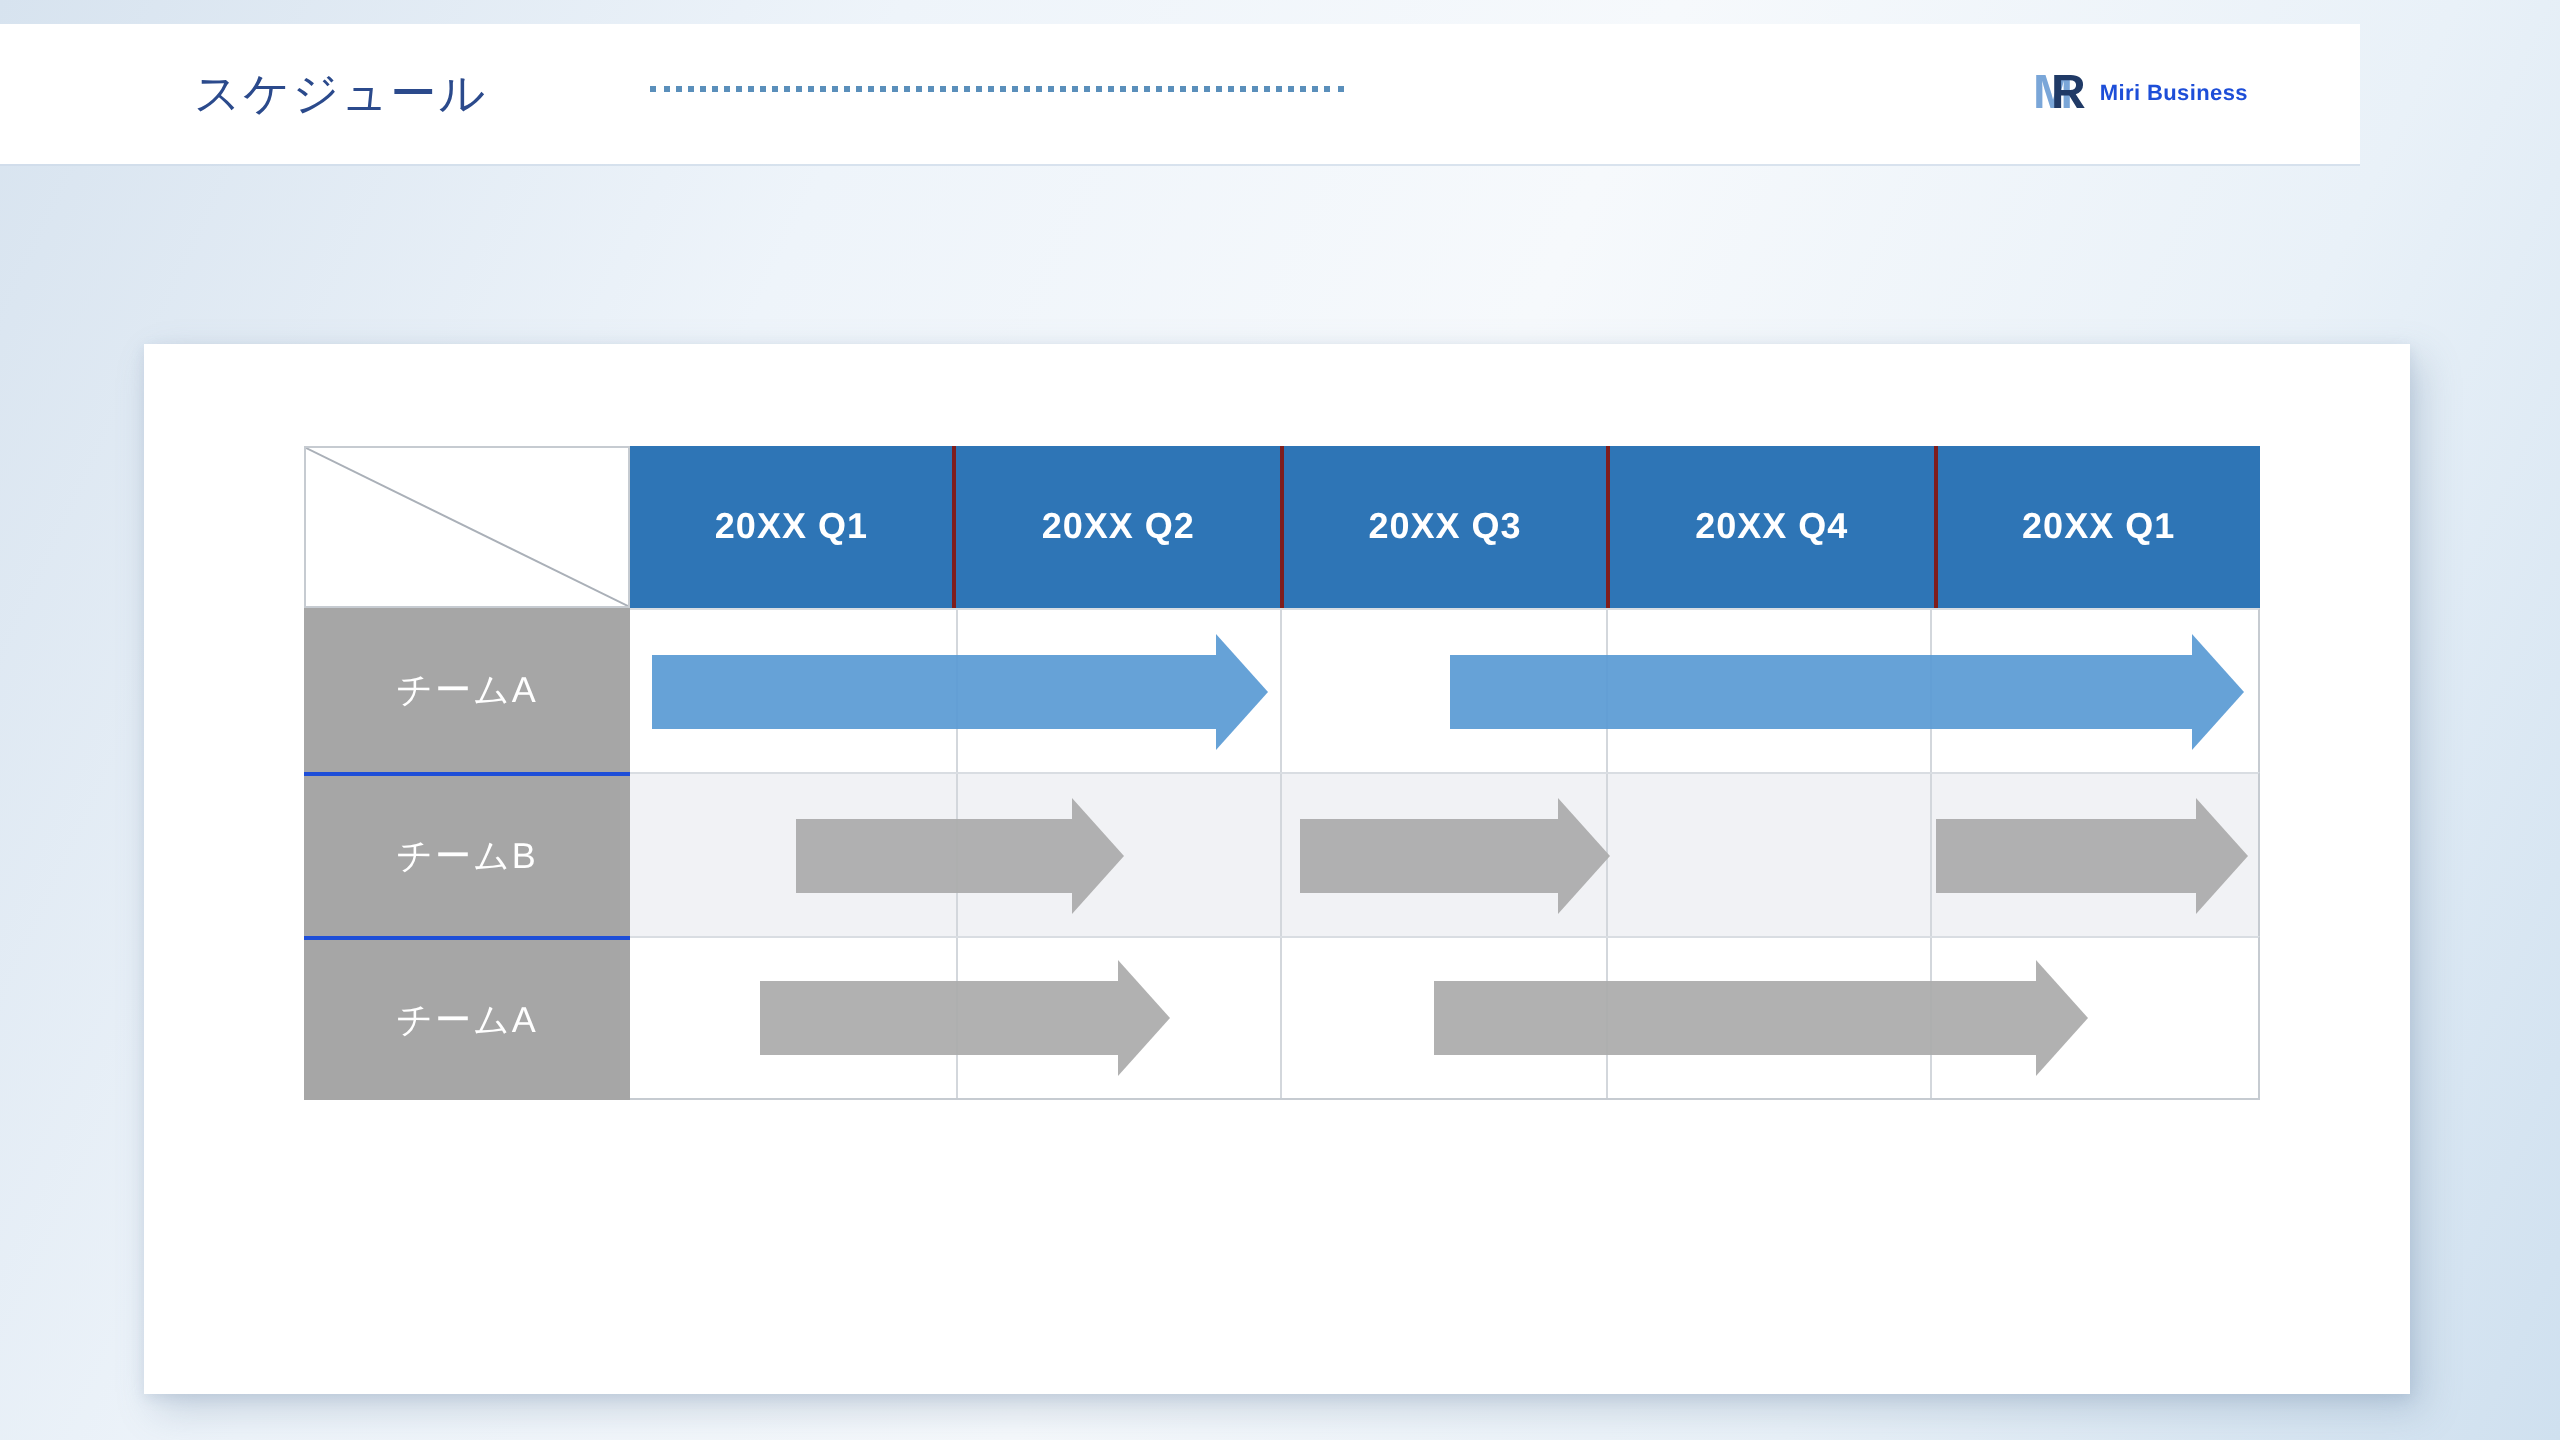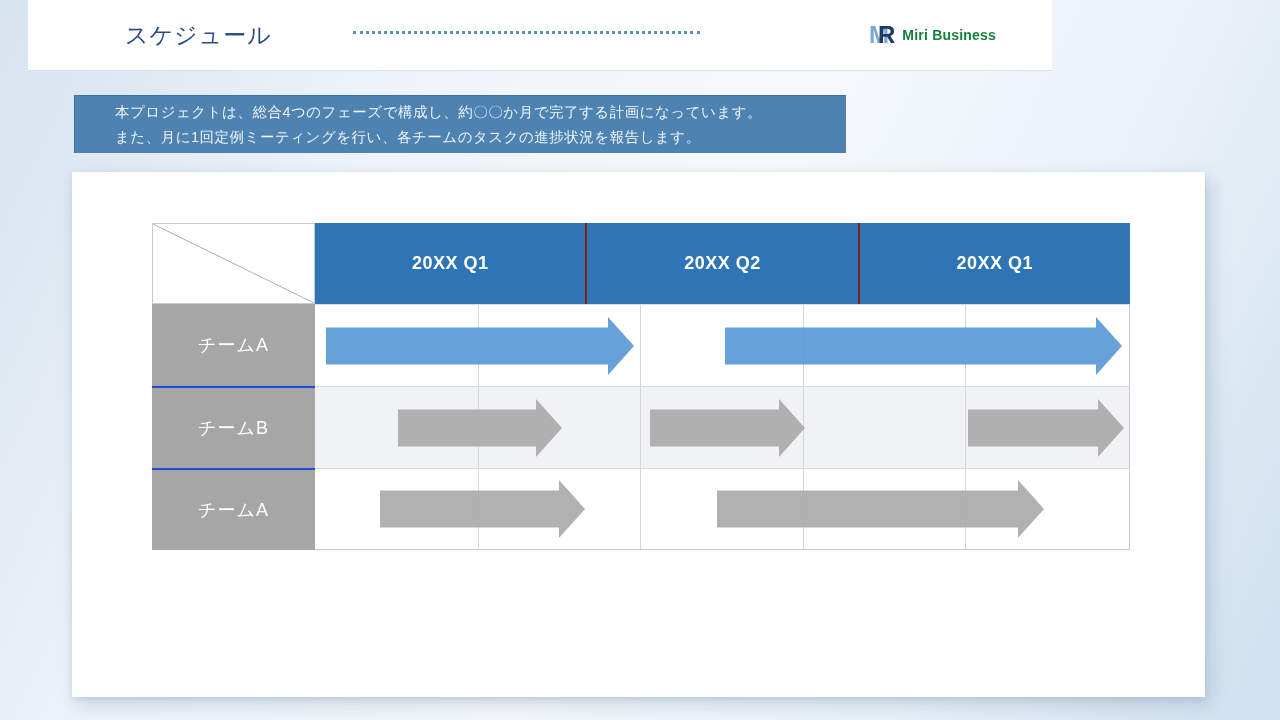--- a/index.html
+++ b/index.html
@@ -6,40 +6,39 @@
   body{
     width:1280px;height:720px;overflow:hidden;position:relative;
     font-family:"Liberation Sans","DejaVu Sans",sans-serif;
     background:
       linear-gradient(115deg,#d7e3ef 0%,#eef4fa 28%,#f6f9fc 52%,#e9f1f8 76%,#cfe0ef 100%);
   }
   .slide{position:absolute;inset:0;}
 
   
   .topbar{
-    position:absolute;left:0;top:0;width:1024px;height:70px;background:#ffffff;
+    position:absolute;left:0;top:12px;width:1180px;height:70px;background:#ffffff;
     box-shadow:0 1px 0 rgba(205,218,232,.7);
-    margin-left:28px;
   }
   .title{
     position:absolute;left:97px;top:50%;transform:translateY(-50%);
     margin:0;font-size:23px;font-weight:500;letter-spacing:1px;color:#2b4a8c;
   }
   .dots{
     position:absolute;left:325px;top:31px;width:347px;height:0;
     border-top:3px dotted #3e7cb0;opacity:.85;
   }
   .logo{
     position:absolute;right:56px;top:50%;transform:translateY(-50%);
     display:flex;align-items:center;gap:7px;
   }
   .logo-mark{font-size:24px;font-weight:800;line-height:1;display:flex;align-items:center;}
   .logo-m{color:#7aa6d8;}
   .logo-r{color:#203a66;margin-left:-11px;}
-  .logo-text{font-size:14px;font-weight:600;color:#15803d;letter-spacing:.2px;text-align:center;}
+  .logo-text{font-size:11px;font-weight:600;color:#1d4ed8;letter-spacing:.2px;text-align:center;}
 
   
   .intro{
     position:absolute;left:74px;top:95px;width:772px;height:58px;box-sizing:border-box;
     background:#4d82b1;color:#edf4fa;padding:5px 10px 0 41px;
     box-shadow:inset 1px 1px 0 rgba(30,60,95,.25);
   }
   .intro p{margin:0;font-size:14.5px;line-height:25px;letter-spacing:.5px;}
 
   
@@ -102,35 +101,33 @@
     <div class="dots"></div>
     <div class="logo">
       <span class="logo-mark">
           <span class="logo-m">M</span>
           <span class="logo-r">R</span>
         </span>
       <span class="logo-text">Miri Business</span>
     </div>
   </header>
 
-  <div class="intro">
-    <p>本プロジェクトは、総合4つのフェーズで構成し、約〇〇か月で完了する計画になっています。</p>
-    <p>また、月に1回定例ミーティングを行い、各チームのタスクの進捗状況を報告します。</p>
-  </div>
 
   <div class="card">
     <div class="gantt" id="gantt">
         <div class="gantt-row header-row">
           <div class="corner-cell">
             <svg viewBox="0 0 100 100" preserveAspectRatio="none">
               <line x1="0" y1="0" x2="100" y2="100" stroke="#aab0b8" stroke-width="1" vector-effect="non-scaling-stroke"></line>
             </svg>
           </div>
           <div class="head-cell first">20XX Q1</div>
           <div class="head-cell">20XX Q2</div>
+          <div class="head-cell">20XX Q3</div>
+          <div class="head-cell">20XX Q4</div>
           <div class="head-cell">20XX Q1</div>
         </div>
         <div class="gantt-row body-row first">
           <div class="label-cell">チームA</div>
           <div class="track">
             <div class="bar" style="left: 1.4%; width: 37.8%; --c: #5B9BD5;">
               <div class="bar-body"></div>
               <div class="bar-head"></div>
             </div>
             <div class="bar" style="left: 50.4%; width: 48.8%; --c: #5B9BD5;">

